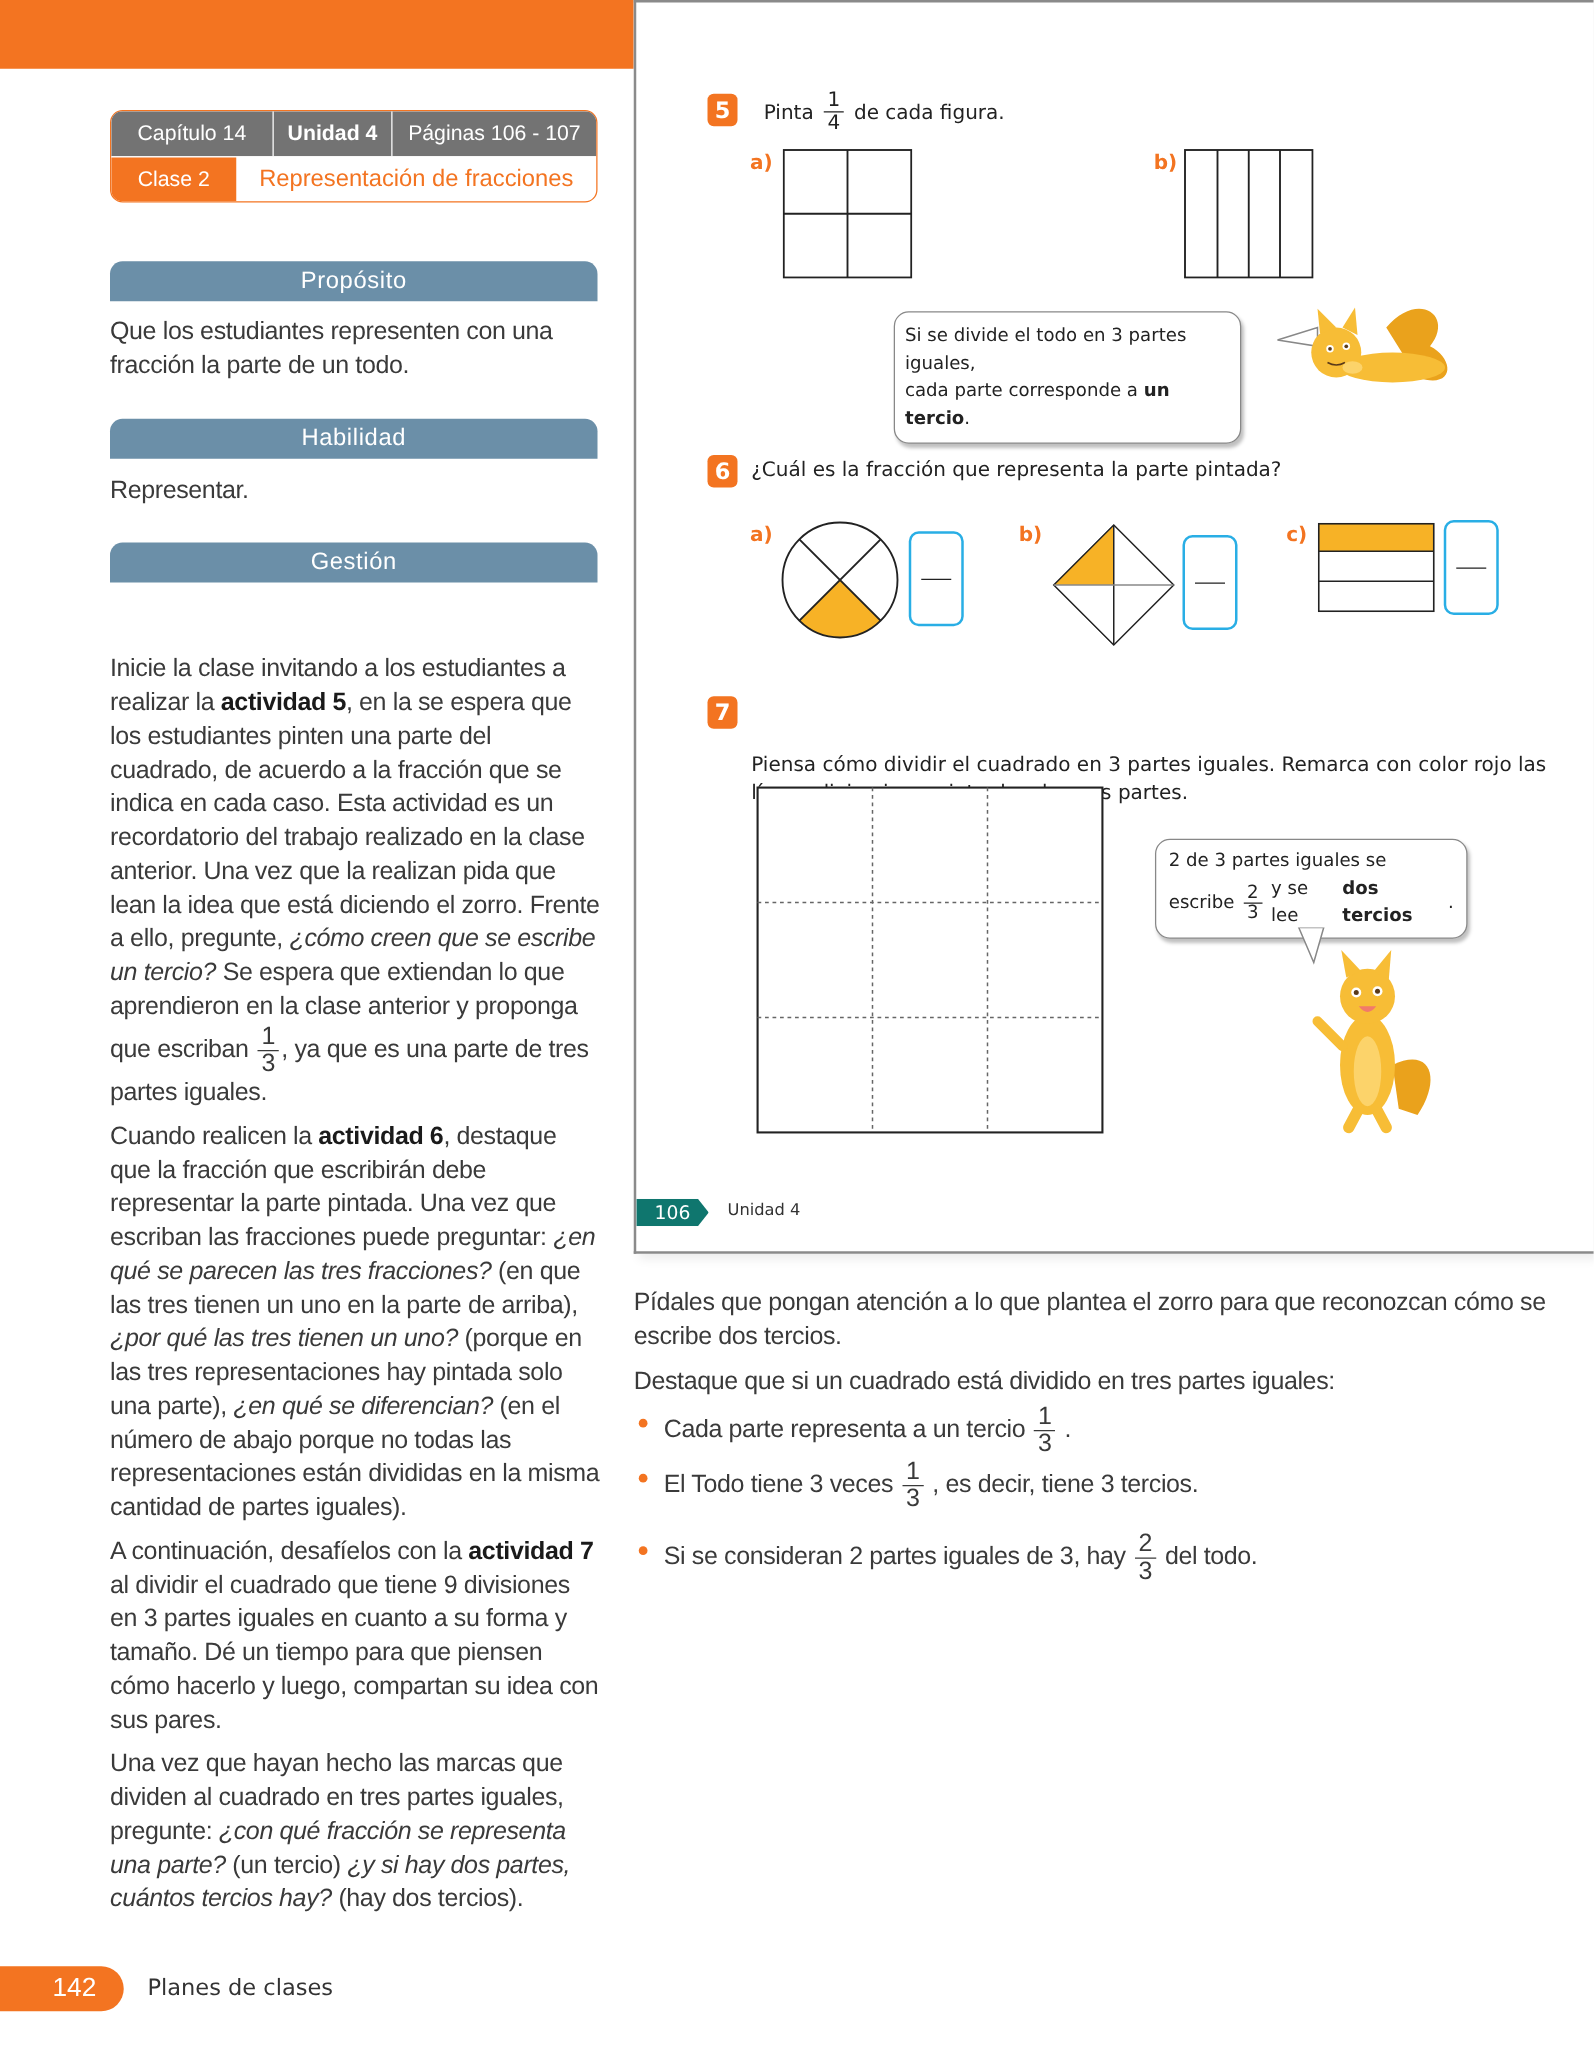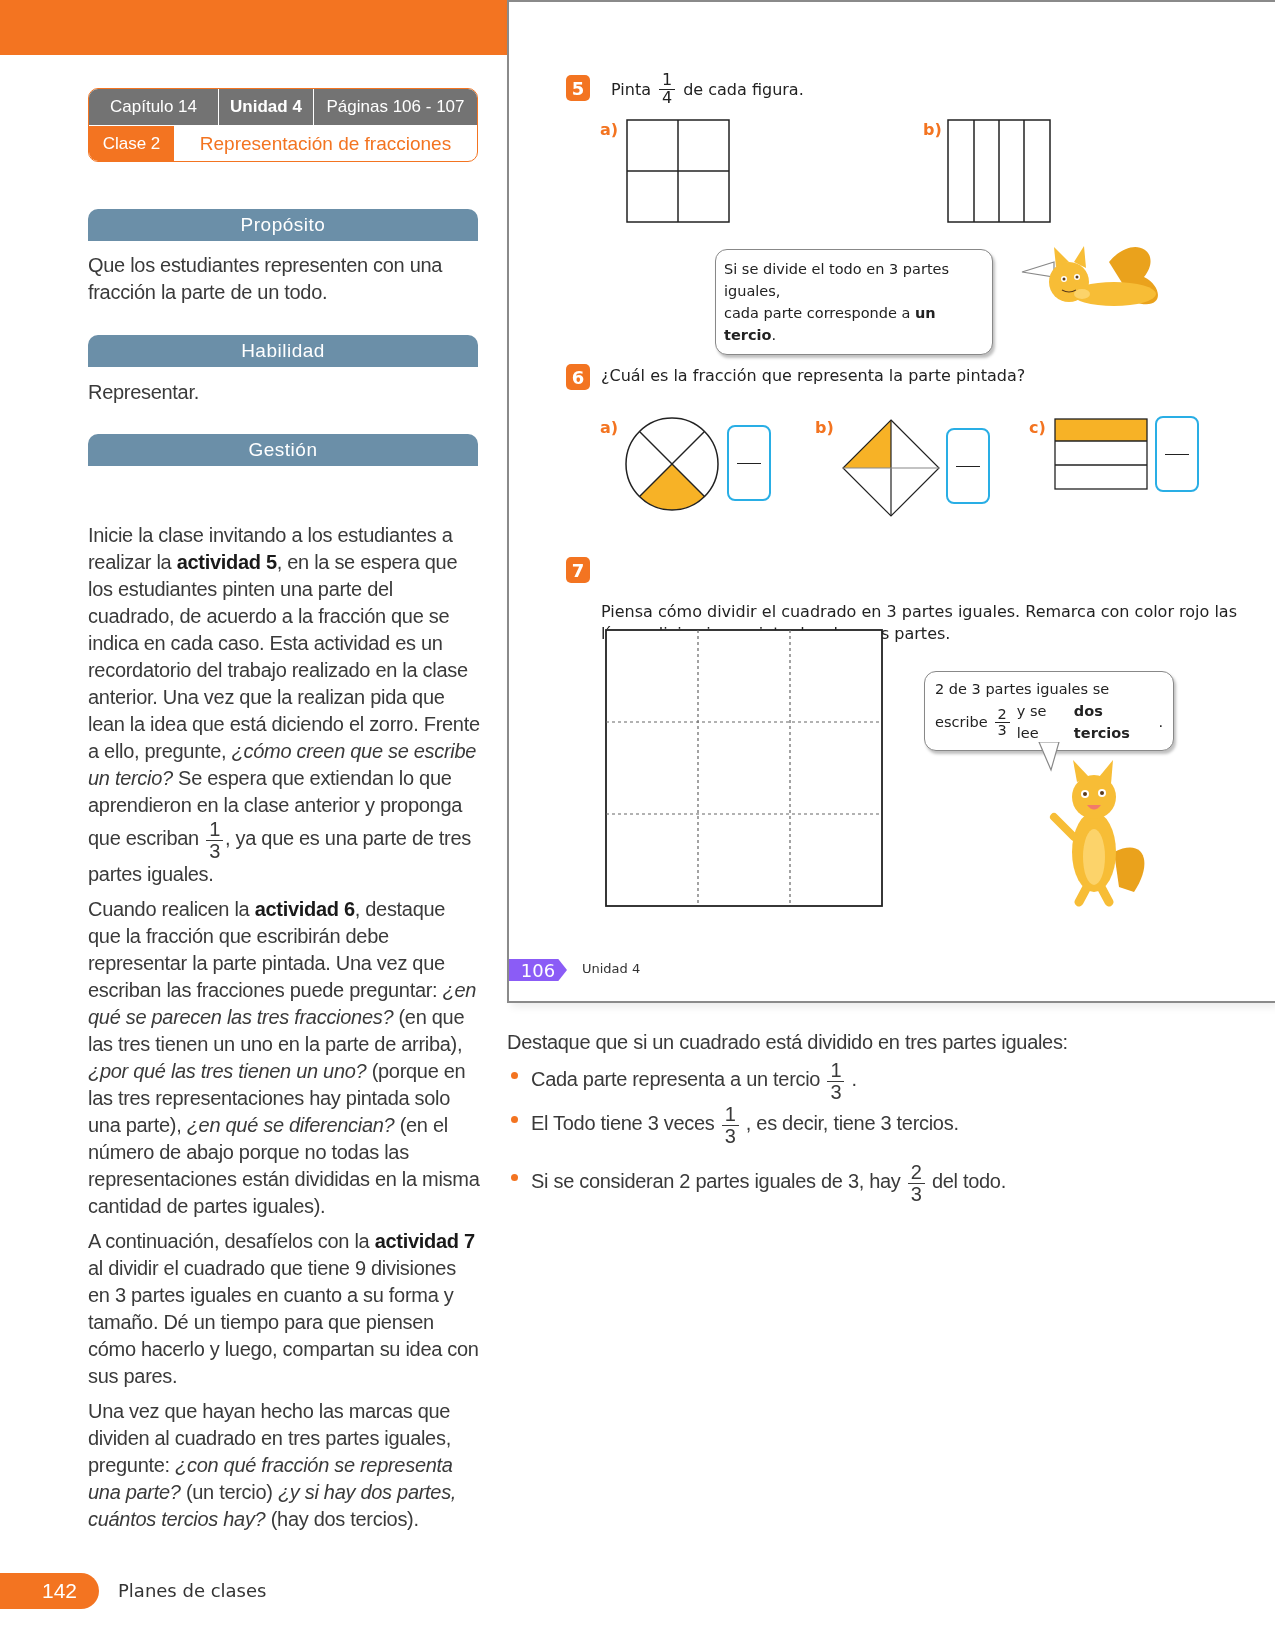--- a/index.html
+++ b/index.html
@@ -8,21 +8,21 @@
 
   .top-band { position: absolute; left: 0; top: 0; width: 507px; height: 55px; background: #f37421; }
 
   
   .hdr { position: absolute; left: 88px; top: 88px; width: 390px; height: 74px; border: 1.5px solid #f37421; border-radius: 10px; overflow: hidden; font-size: 17px; }
   .hdr .row1 { display: flex; height: 36px; background: #737373; color: #fff; }
   .hdr .row1 div { display: flex; align-items: center; justify-content: center; border-right: 1.5px solid #fff; }
   .hdr .row1 div:last-child { border-right: none; }
   .hdr .c1 { width: 130px; } .hdr .c2 { width: 95px; font-weight: bold; } .hdr .c3 { flex: 1; }
   .hdr .row2 { display: flex; height: 36px; border-top: 1.5px solid #fff; }
-  .hdr .c4 { width: 85px; background: #f37421; color: #fff; display: flex; align-items: center; justify-content: center; }
+  .hdr .c4 { width: 100px; background: #f37421; color: #fff; display: flex; align-items: center; justify-content: center; }
   .hdr .c5 { flex: 1; color: #f37421; display: flex; align-items: center; justify-content: center; font-size: 19px; }
 
   .sec-bar { position: absolute; left: 88px; width: 390px; height: 32px; background: #6b8fa8; color: #fff; border-radius: 10px 10px 0 0; font-size: 19px; display: flex; align-items: center; justify-content: center; letter-spacing: 0.5px; }
 
   .ltext { position: absolute; left: 88px; width: 392px; font-size: 20px; line-height: 27px; color: #3a3a3a; letter-spacing: -0.3px; }
   .ltext p { margin-bottom: 8px; }
   .ltext b { color: #1a1a1a; }
   .frac { display: inline-block; vertical-align: middle; text-align: center; line-height: 1; margin: 0 2px; }
   .frac span { display: block; padding: 0 3px; }
   .frac .num { border-bottom: 1.3px solid currentColor; padding-bottom: 1px; }
@@ -35,21 +35,21 @@
   .pb { position: absolute; }
   .numbadge { width: 24px; height: 26px; background: #f37421; color: #fff; border-radius: 5px; font-weight: bold; font-size: 18px; display: flex; align-items: center; justify-content: center; }
   .qtext { font-size: 16px; color: #222; }
   .lbl { color: #f37421; font-weight: bold; font-size: 16px; }
 
   .bubble { background: #fff; border: 1.5px solid #888; border-radius: 12px; box-shadow: 2px 3px 3px rgba(0,0,0,0.25); font-size: 14.5px; color: #222; padding: 8px 8px; line-height: 22px; }
 
   .ansbox { width: 44px; height: 76px; border: 2px solid #29aee5; border-radius: 8px; display: flex; align-items: center; justify-content: center; }
   .ansbox i { display: block; width: 24px; border-top: 1.5px solid #222; }
 
-  .pg-tag { width: 58px; height: 22px; background: #8b5cf6; color: #fff; font-size: 18px; display: flex; align-items: center; justify-content: center; clip-path: polygon(0 0, 85% 0, 100% 50%, 85% 100%, 0 100%); }
+  .pg-tag { width: 58px; height: 22px; background: #0f766e; color: #fff; font-size: 15px; display: flex; align-items: center; justify-content: center; clip-path: polygon(0 0, 85% 0, 100% 50%, 85% 100%, 0 100%); }
 
   .rtext { position: absolute; left: 507px; width: 760px; font-size: 20px; line-height: 27px; color: #3a3a3a; letter-spacing: -0.3px; }
   .bullet { position: relative; padding-left: 24px; }
   .bullet:before { content: ""; position: absolute; left: 4px; top: 12px; width: 7px; height: 7px; border-radius: 50%; background: #f37421; }
 </style>
 </head>
 <body>
 
 <div class="top-band"></div>
 
@@ -211,20 +211,21 @@
     <path d="M58 63 Q65 72 72 63 Z" fill="#f27a6a"></path>
     <path d="M45 95 L25 75" stroke="#f7bd36" stroke-width="8" stroke-linecap="round"></path>
     <path d="M58 145 L50 160 M72 145 L80 160" stroke="#f7bd36" stroke-width="9" stroke-linecap="round"></path>
   </svg>
 
   <div class="pb pg-tag" style="left:0; top:957px;">106</div>
   <div class="pb" style="left:73px; top:959px; font-size:13px; color:#333;">Unidad 4</div>
 </div>
 
 <div class="rtext" style="top:1029px;">
+  <p style="margin-bottom:9px;">Pídales que pongan atención a lo que plantea el zorro para que reconozcan cómo se escribe dos tercios.</p>
   <p style="margin-bottom:4px;">Destaque que si un cuadrado está dividido en tres partes iguales:</p>
   <div class="bullet" style="margin-bottom:2px;">
     <span>Cada parte representa a un tercio</span>
     <span class="frac"><span class="num">1</span><span>3</span></span>
     <span>.</span>
   </div>
   <div class="bullet" style="margin-bottom:16px;">
     <span>El Todo tiene 3 veces</span>
     <span class="frac"><span class="num">1</span><span>3</span></span>
     <span>, es decir, tiene 3 tercios.</span>

